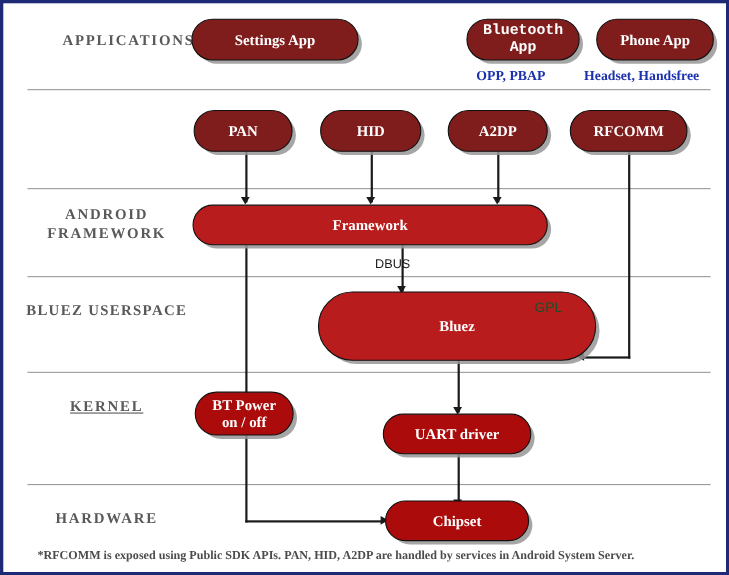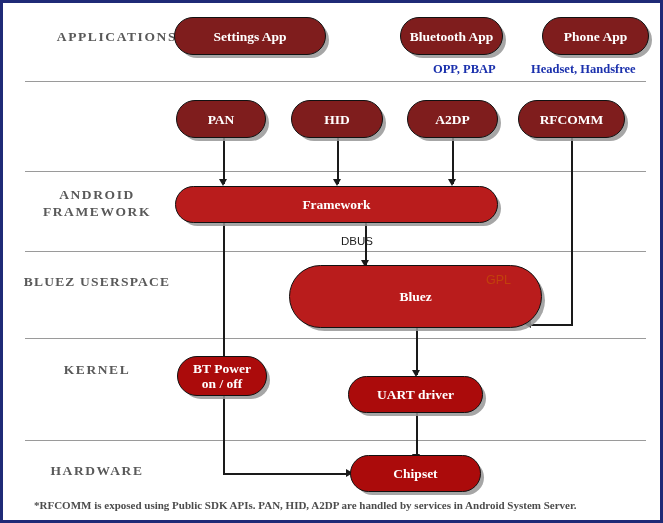--- a/index.html
+++ b/index.html
@@ -66,21 +66,21 @@
     position: absolute;
     color: #1b31ad;
     font-family: "Liberation Serif", "DejaVu Serif", serif;
     font-weight: bold;
     font-size: 12.5px;
     white-space: nowrap;
     z-index: 7;
   }
   .tag-gpl {
     position: absolute;
-    color: #c2410c;
+    color: #14532d;
     font-family: "Liberation Sans", "DejaVu Sans", sans-serif;
     font-weight: normal;
     font-size: 12.5px;
     z-index: 8;
   }
   .bus-label {
     position: absolute;
     color: #1c1c1c;
     font-family: "Liberation Sans", "DejaVu Sans", sans-serif;
     font-size: 11.5px;
@@ -142,21 +142,21 @@
   <div class="divider" style="top:78px;"></div>
   <div class="divider" style="top:168px;"></div>
   <div class="divider" style="top:248px;"></div>
   <div class="divider" style="top:335px;"></div>
   <div class="divider" style="top:437px;"></div>
 
   <div class="layer-label" style="top:25px;text-align:right;">APPLICATIONS</div>
   <div class="layer-label" style="top:183px;">ANDROID
 FRAMEWORK</div>
   <div class="layer-label" style="top:270px; letter-spacing:1.2px;">BLUEZ USERSPACE</div>
-  <div class="layer-label" style="top:358px;">KERNEL</div>
+  <div class="layer-label" style="top:358px;text-decoration:underline;">KERNEL</div>
   <div class="layer-label" style="top:459px;">HARDWARE</div>
 
   <div class="vline" style="left:220px; top:135px; height:46px;"></div>
   <div class="arrow-down" style="left:216px; top:176px;"></div>
 
   <div class="vline" style="left:334px; top:135px; height:46px;"></div>
   <div class="arrow-down" style="left:330px; top:176px;"></div>
 
   <div class="vline" style="left:449px; top:135px; height:46px;"></div>
   <div class="arrow-down" style="left:445px; top:176px;"></div>
@@ -174,21 +174,21 @@
   <div class="arrow-right" style="left:343px; top:466px;"></div>
 
   <div class="vline" style="left:413px; top:325px; height:47px;"></div>
   <div class="arrow-down" style="left:409px; top:367px;"></div>
 
   <div class="vline" style="left:413px; top:410px; height:46px;"></div>
   <div class="arrow-down" style="left:409px; top:451px;"></div>
 
   <div class="node blue" style="left:171px; top:14px; width:152px; height:38px;">Settings App</div>
 
-  <div class="node blue" style="left:397px; top:14px; width:103px; height:38px;">Bluetooth App</div>
+  <div class="node blue" style="left:421px; top:14px; width:103px; height:38px;font-family:Liberation Mono, monospace;">Bluetooth App</div>
 
   <div class="node blue" style="left:539px; top:14px; width:107px; height:38px;">Phone App</div>
 
   <div class="annot" style="left:430px; top:59px;">OPP, PBAP</div>
   <div class="annot" style="left:528px; top:59px;">Headset, Handsfree</div>
 
   <div class="node blue" style="left:173px; top:97px; width:90px; height:38px;font-family:Liberation Serif, serif;">PAN</div>
 
   <div class="node blue" style="left:288px; top:97px; width:92px; height:38px;">HID</div>
 

